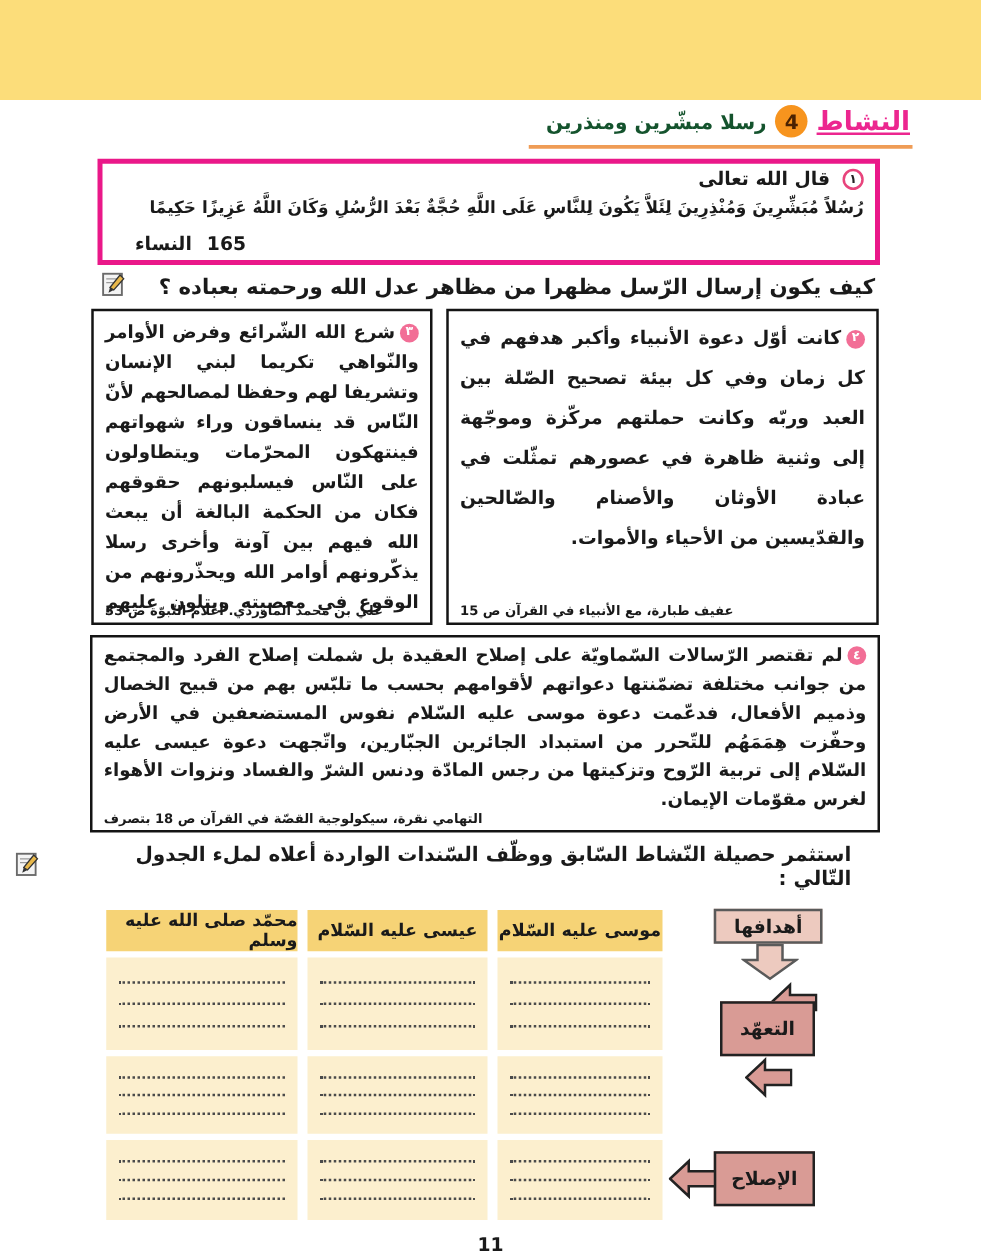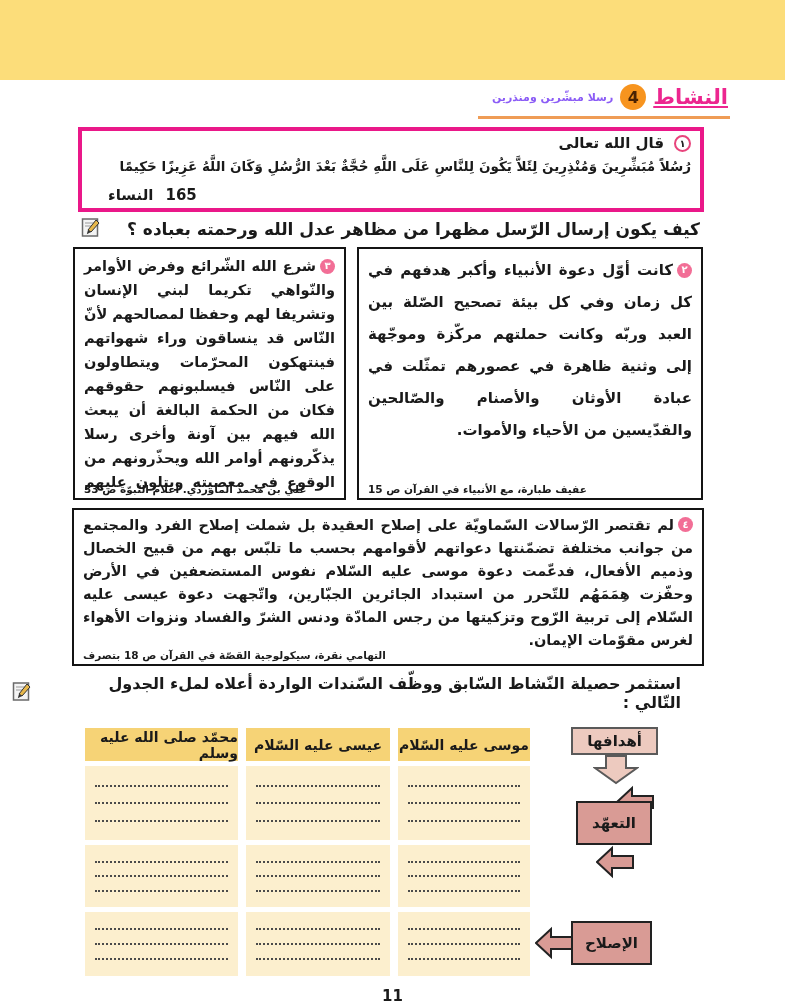--- a/index.html
+++ b/index.html
@@ -16,21 +16,21 @@
   .heading-inner{
     display:inline-flex;align-items:center;gap:7px;
     border-bottom:3px solid #EF9C56;padding:0 2px 6px 14px;
   }
   .activity-label{color:#EC268F;font-weight:bold;font-size:21px;text-decoration:underline;}
   .activity-badge{
     width:26px;height:26px;border-radius:50%;background:#F7941E;
     display:flex;align-items:center;justify-content:center;
     color:#4a2202;font-weight:bold;font-size:16px;
   }
-  .activity-title{color:#8b5cf6;font-weight:bold;font-size:11px;}
+  .activity-title{color:#14532d;font-weight:bold;font-size:16px;}
 
   
   .verse-box{
     position:absolute;top:127px;left:78px;width:626px;height:85px;
     border:4px solid #EA1889;background:#fff;box-sizing:border-box;
     padding:3px 9px;
   }
   .verse-intro{display:flex;align-items:center;gap:6px;font-weight:bold;font-size:15px;}
   .verse-text{
     font-size:13.5px;font-weight:bold;line-height:28px;

